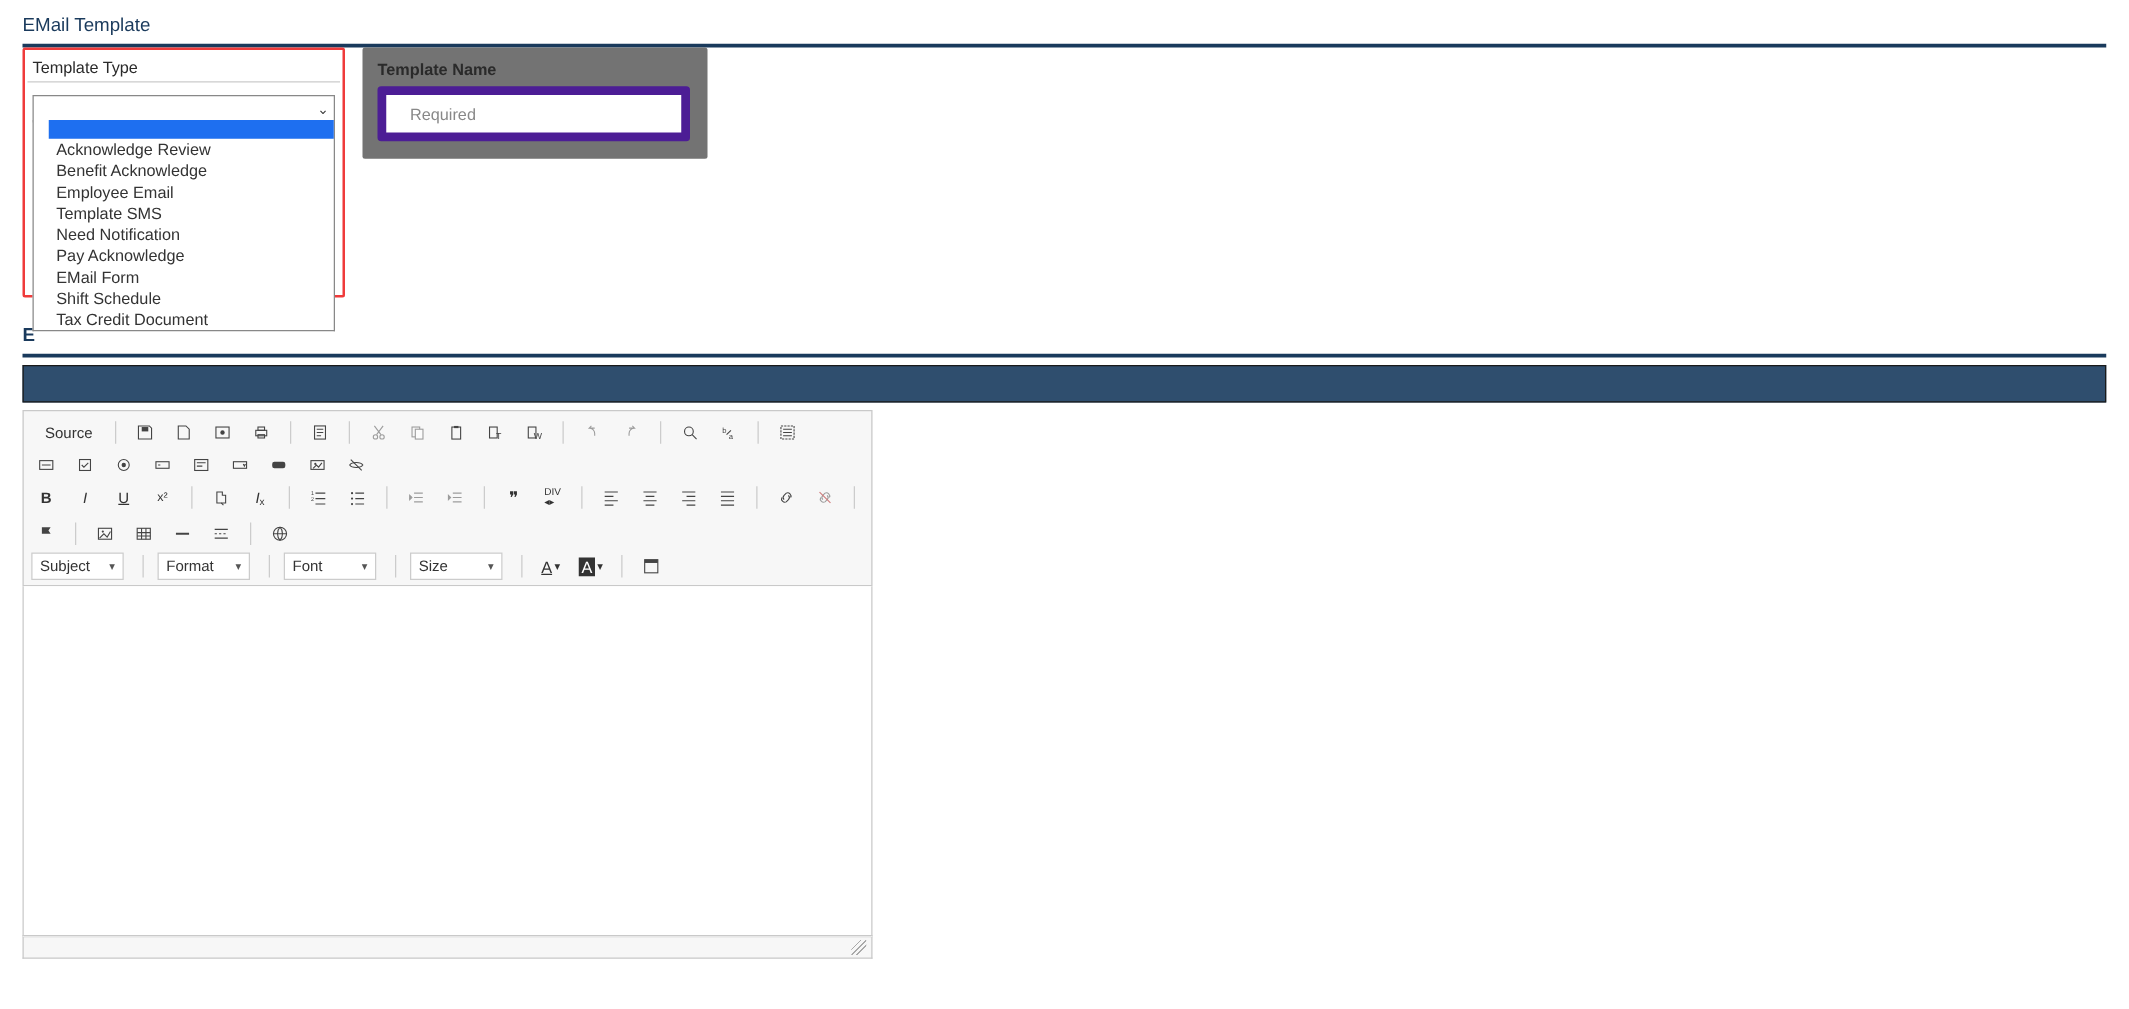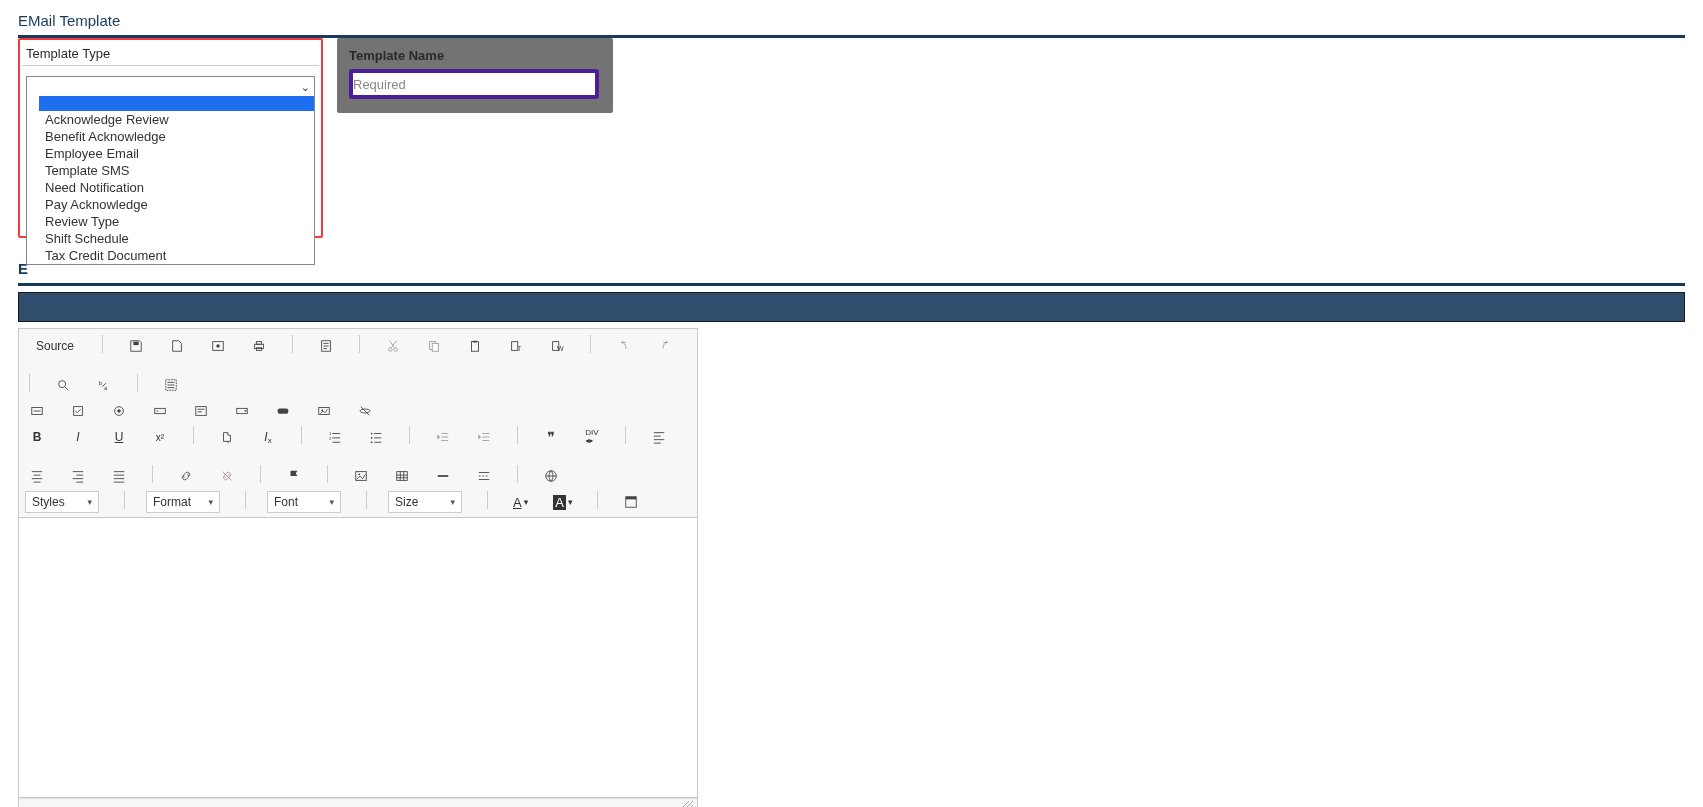--- a/index.html
+++ b/index.html
@@ -28,21 +28,21 @@
     padding: 10px 12px 14px 12px;
     position: relative;
   }
   .field-card.highlight {
     border: 2px solid #ef3b3b;
     background: #fff;
     padding-top: 4px;
     padding-left: 2px;
     padding-right: 2px;
     padding-bottom: 2px;
-    width: 305px;
+    width: 258px;
   }
   .field-card.highlight .field-label {
     font-weight: normal;
     padding: 2px 4px 4px 4px;
     border-bottom: 1px solid #ccc;
   }
   .field-label {
     font-size: 13px;
     font-weight: bold;
     color: #2a2a2a;
@@ -84,24 +84,24 @@
     cursor: pointer;
   }
   .dropdown-list .opt.selected {
     background: #1e6ff0;
     color: #fff;
   }
   .dropdown-list .opt.blank { height: 15px; }
 
   .input-text {
     width: 250px;
-    height: 30px;
-    border: 4px solid #4c1d95;
+    height: 44px;
+    border: 7px solid #4c1d95;
     border-radius: 3px;
-    padding: 4px 0;
+    padding: 4px 19px;
     font-size: 13px;
   }
   .input-text::placeholder { color: #888; }
   .textarea {
     width: 250px;
     height: 56px;
     border: 1px solid #ccc;
     border-radius: 3px;
     padding: 4px 8px;
     font-size: 13px;
@@ -132,23 +132,23 @@
     margin-top: 6px;
     width: 680px;
   }
   .ck-toolbar {
     background: #f7f7f7;
     border: 1px solid #c9c9c9;
     padding: 4px 6px 2px 6px;
   }
   .ck-row {
     display: flex;
-    align-items: flex-start;
+    align-items: center;
     flex-wrap: wrap;
-    gap: 17px;
+    gap: 7px;
     padding: 2px 0;
   }
   .ck-btn {
     width: 24px;
     height: 22px;
     display: inline-flex;
     align-items: center;
     justify-content: center;
     border: 1px solid transparent;
     border-radius: 2px;
@@ -230,21 +230,21 @@
         <span class="chev">⌄</span>
       </div>
       <div class="dropdown-list" id="type-dropdown">
           <div class="opt selected blank"></div>
           <div class="opt">Acknowledge Review</div>
           <div class="opt">Benefit Acknowledge</div>
           <div class="opt">Employee Email</div>
           <div class="opt">Template SMS</div>
           <div class="opt">Need Notification</div>
           <div class="opt">Pay Acknowledge</div>
-          <div class="opt">Review Type</div>
+          <div class="opt">EMail Form</div>
           <div class="opt">Shift Schedule</div>
           <div class="opt">Tax Credit Document</div>
         </div>
     </div>
   </div>
 
   <div class="field-card" style="width:276px;">
     <span class="field-label">Template Name</span>
     <input class="input-text" type="text" placeholder="Required" style="">
   </div>
@@ -539,21 +539,21 @@
         <span class="ck-btn">
             <svg viewBox="0 0 16 16">
               <circle cx="8" cy="8" r="6" fill="none" stroke="#444"></circle>
               <path d="M2 8h12M8 2c3 3 3 9 0 12M8 2c-3 3-3 9 0 12" stroke="#444" fill="none"></path>
             </svg>
           </span>
       </div>
 
       <div class="ck-row">
         <span class="ck-combo">
-            <span>Styles</span>
+            <span>Subject</span>
             <span class="tri">▾</span>
           </span>
         <span class="ck-sep"></span>
         <span class="ck-combo">
             <span>Format</span>
             <span class="tri">▾</span>
           </span>
         <span class="ck-sep"></span>
         <span class="ck-combo">
             <span>Font</span>

